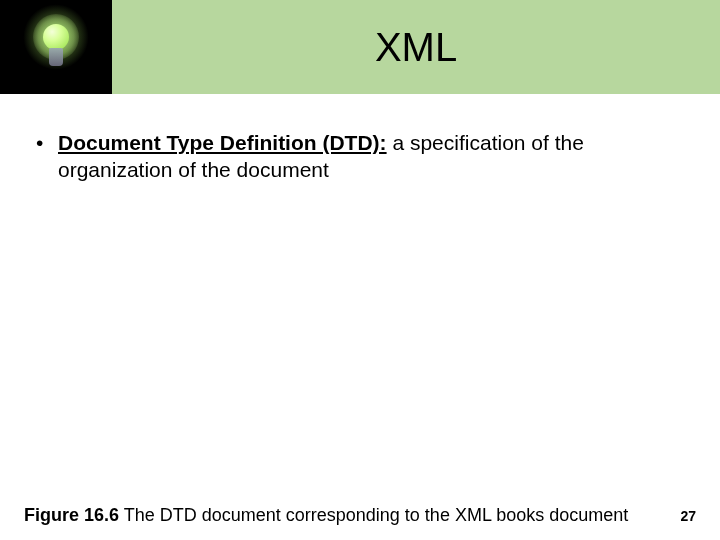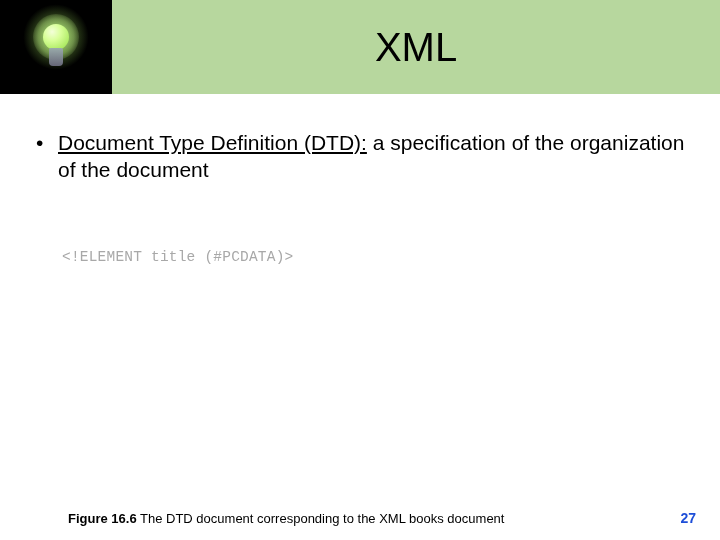--- a/index.html
+++ b/index.html
@@ -11,27 +11,27 @@
   .glow1 { position: absolute; width: 66px; height: 66px; border-radius: 50%; background: radial-gradient(circle, rgba(164,232,94,0.55) 0%, rgba(164,232,94,0.25) 45%, rgba(164,232,94,0) 70%); top: -4px; left: -3px; }
   .glow2 { position: absolute; width: 46px; height: 46px; border-radius: 50%; background: radial-gradient(circle, rgba(200,255,140,0.9) 0%, rgba(200,255,140,0.4) 55%, rgba(200,255,140,0) 78%); top: 6px; left: 7px; }
   .bulb { position: absolute; width: 26px; height: 26px; border-radius: 50%; background: radial-gradient(circle at 35% 30%, #f3ffd8 0%, #d9ff9a 35%, #a9e85e 80%); top: 16px; left: 17px; }
   .base { position: absolute; width: 14px; height: 18px; background: linear-gradient(#9aa, #667); border-radius: 2px 2px 4px 4px; top: 40px; left: 23px; }
   .title { position: absolute; left: 112px; right: 0; top: 0; height: 94px; display: flex; align-items: center; justify-content: center; }
   .title h1 { font-size: 40px; font-weight: 400; color: #000; font-family: Arial, sans-serif; }
   .content { padding: 36px 32px 0 32px; }
   ul.bullets { list-style: none; }
   ul.bullets > li { position: relative; padding-left: 26px; margin-bottom: 22px; font-size: 21px; line-height: 1.28; color: #000; }
   ul.bullets > li::before { content: "•"; position: absolute; left: 4px; top: 0; font-size: 21px; }
-  .term-strong { font-weight: 400; }
+  .term-strong { font-weight: 700; }
   .term-under { text-decoration: underline; }
   .code-block { margin: 4px 0 0 30px; font-family: "Courier New", Courier, monospace; font-size: 14.5px; line-height: 1.42; color: #a8a8a8; white-space: pre; letter-spacing: 0.2px; }
   .footer { position: absolute; left: 0; right: 0; bottom: 14px; padding: 0 24px; display: flex; justify-content: space-between; align-items: baseline; }
-  .caption { font-size: 13px; color: #000; margin-left: 44px; }
+  .caption { font-size: 18px; color: #000; }
   .caption .fignum { font-weight: 700; }
-  .pagenum { font-size: 14px; color: #1d4ed8; font-weight: 700; }
+  .pagenum { font-size: 14px; color: #000000; font-weight: 700; }
 </style>
 </head>
 <body>
 
 <div class="slide">
   <div class="header">
     <div class="header-black">
       <div class="bulb-wrap">
         <div class="glow1"></div>
         <div class="glow2"></div>
@@ -45,21 +45,20 @@
   </div>
 
   <div class="content">
     <ul class="bullets">
       <li>
         <span class="term-strong term-under">Document Type Definition (DTD):</span><span> a specification of the organization of the document</span>
       </li>
     </ul>
 
     <div class="code-block">
-      <div>&lt;!ELEMENT title (#PCDATA)&gt;</div>
       
       
       
       
       
       
     </div>
   </div>
 
   <div class="footer">

